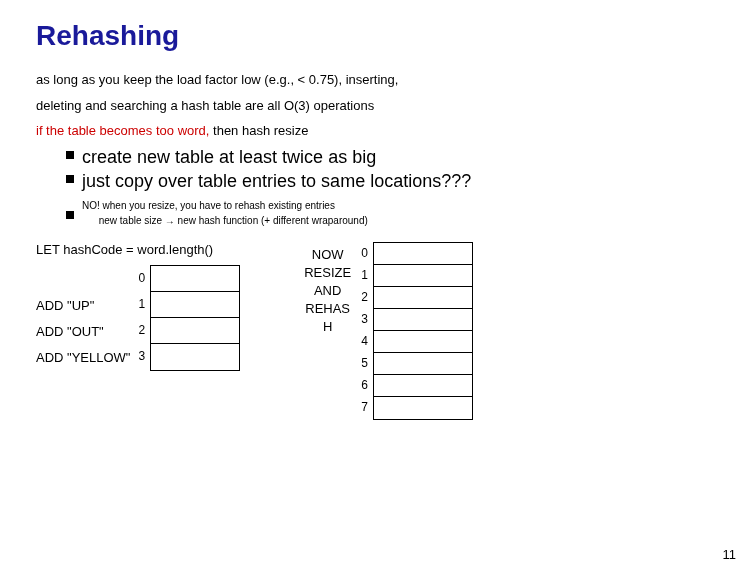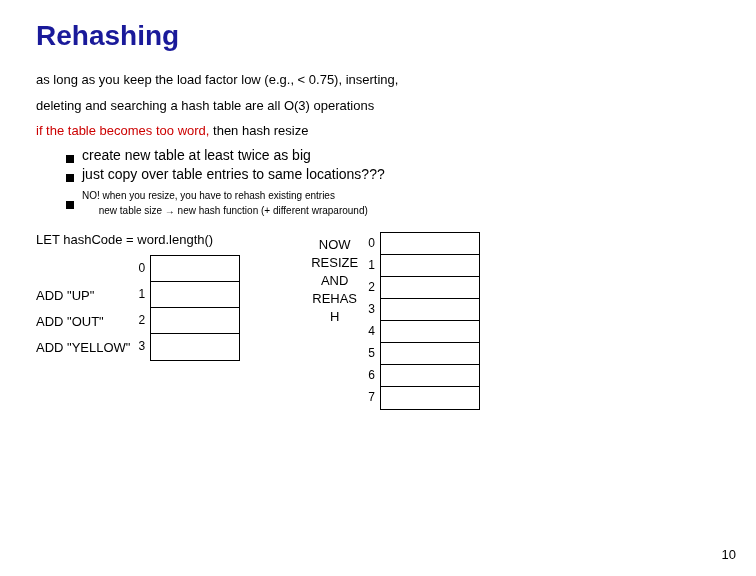--- a/index.html
+++ b/index.html
@@ -29,23 +29,23 @@
     }
     .intro-text span.highlight {
       color: #cc0000;
     }
     .bullet-section {
       margin-left: 30px;
       margin-bottom: 6px;
     }
     .bullet-item {
       display: flex;
-      align-items: flex-end;
+      align-items: flex-start;
       margin-bottom: 3px;
-      font-size: 14px;
+      font-size: 18px;
     }
     .bullet-square {
       display: inline-block;
       width: 8px;
       height: 8px;
       background: #000;
       margin-right: 8px;
       margin-top: 4px;
       flex-shrink: 0;
     }
@@ -60,21 +60,21 @@
     .rehash-note .bullet-square {
       margin-top: 4px;
     }
     .rehash-note-text {
       line-height: 1.5;
     }
     .diagrams-row {
       display: flex;
       align-items: flex-start;
       margin-top: 10px;
-      gap: 11px;
+      gap: 4px;
     }
     
     .left-diagram {
       display: flex;
       flex-direction: column;
       align-items: flex-start;
     }
     .diagram-label {
       font-size: 13px;
       margin-bottom: 8px;
@@ -268,13 +268,13 @@
             <div class="right-grid-cell"></div>
             <div class="right-grid-cell"></div>
             <div class="right-grid-cell"></div>
           </div>
         </div>
       </div>
     </div>
   </div>
 </div>
 
-<div class="page-number">10</div>
+<div class="page-number">11</div>
 
 </body></html>

